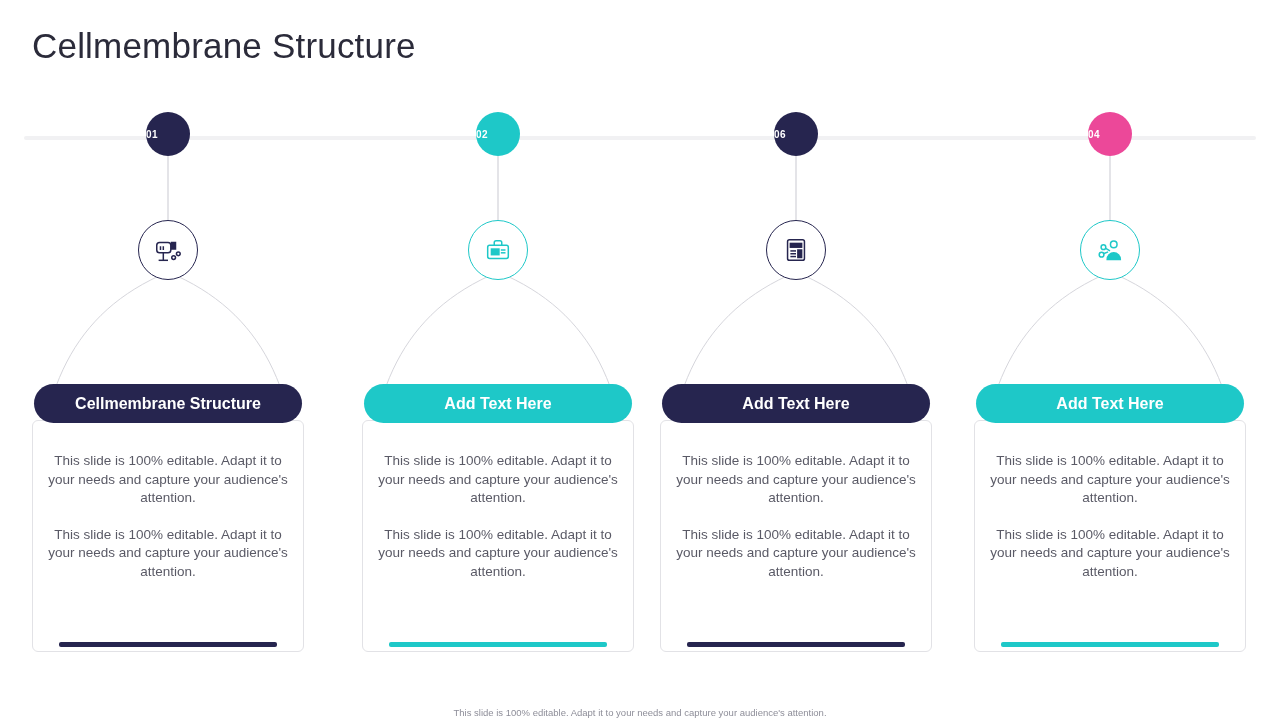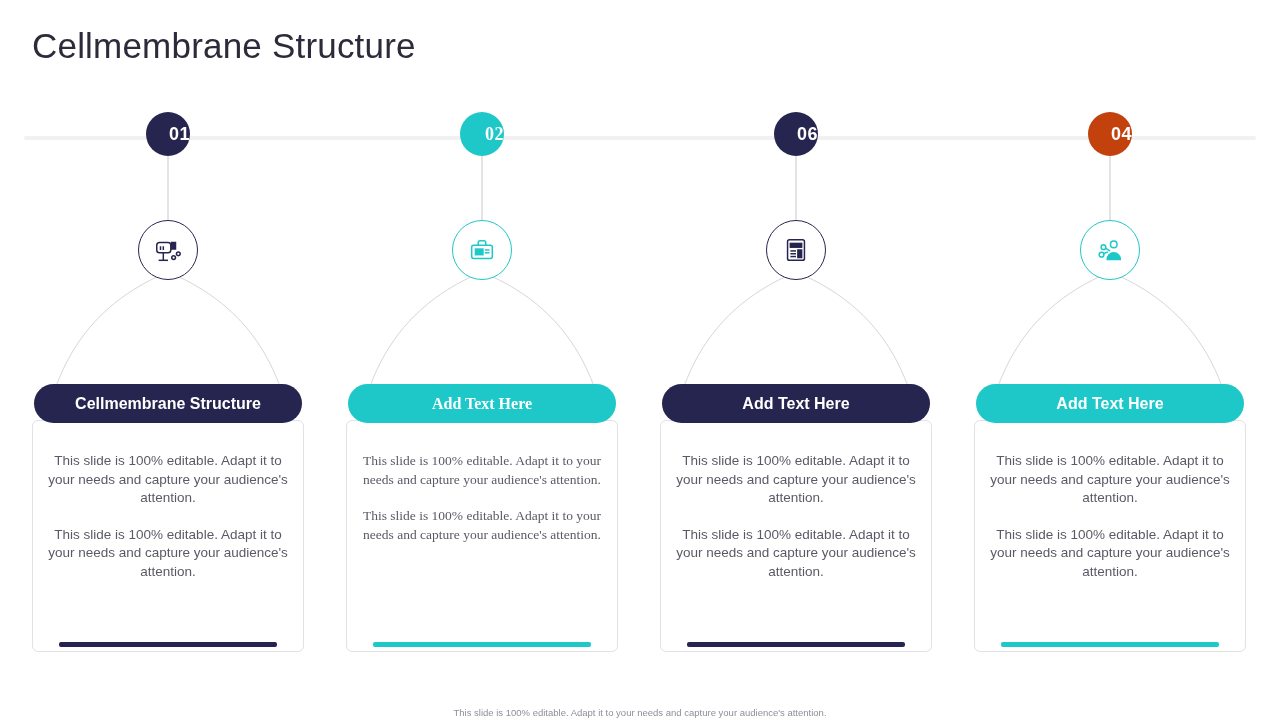--- a/index.html
+++ b/index.html
@@ -44,38 +44,38 @@
   }
 
   .col {
     position: absolute;
     top: 112px;
     width: 314px;
     height: 560px;
   }
 
   .col-0 { left: 11px; }
-  .col-1 { left: 325px; font-family: Liberation Serif, serif; }
+  .col-1 { left: 341px; }
   .col-2 { left: 639px; }
   .col-3 { left: 953px; }
 
   .num-badge {
     position: absolute;
     left: 50%;
     top: 0;
     transform: translateX(-50%);
     width: 44px;
     height: 44px;
     border-radius: 50%;
     color: #ffffff;
-    font-size: 18px;
+    font-size: 10px;
     font-weight: bold;
     display: flex;
     align-items: center;
-    justify-content: flex-end;
+    justify-content: flex-start;
     letter-spacing: 0.5px;
     z-index: 4;
   }
 
   .connector-v {
     position: absolute;
     left: 50%;
     top: 44px;
     width: 1px;
     height: 75px;
@@ -312,21 +312,21 @@
         <path d="M136 0 C 232 40, 266 120, 268 240" fill="none" stroke="#d6d6dc" stroke-width="1"></path>
       </svg>
     </div>
 
     <div class="card">
       <div class="card-underline" style="background:#1ec8c8"></div>
     </div>
 
     <div class="connector-v"></div>
 
-    <div class="num-badge" style="background:#c2410c">
+    <div class="num-badge" style="background:#ec4899">
       <span>04</span>
     </div>
 
     <div class="icon-circle" style="border:1px solid #1ec8c8">
       <svg width="30" height="30" viewBox="0 0 32 32" fill="none" stroke="#1ec8c8" stroke-width="1.6">
         <circle cx="20" cy="10" r="3.5"></circle>
         <path d="M13 26 a7 7 0 0 1 14 0 z" fill="#1ec8c8" stroke="#1ec8c8"></path>
         <circle cx="9" cy="13" r="2.5"></circle>
         <circle cx="7" cy="21" r="2.5"></circle>
         <line x1="11" y1="14" x2="16" y2="17"></line>

